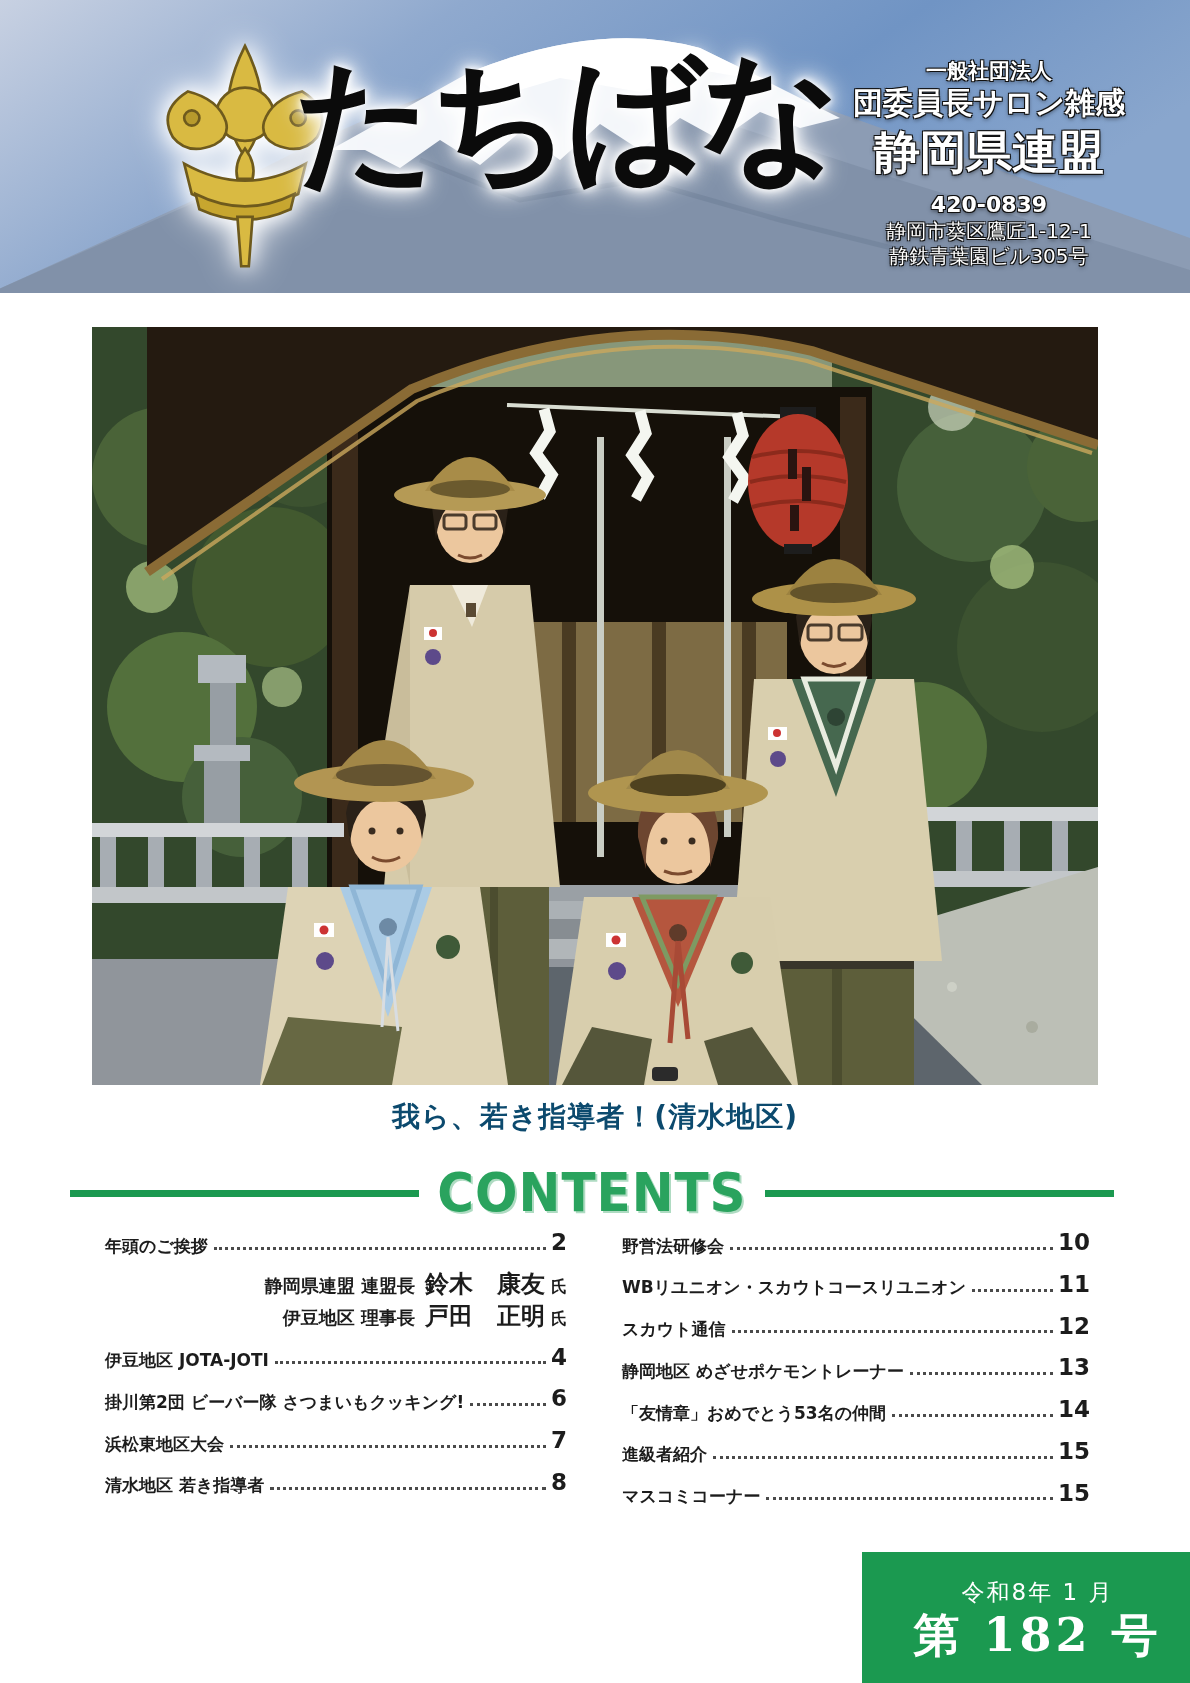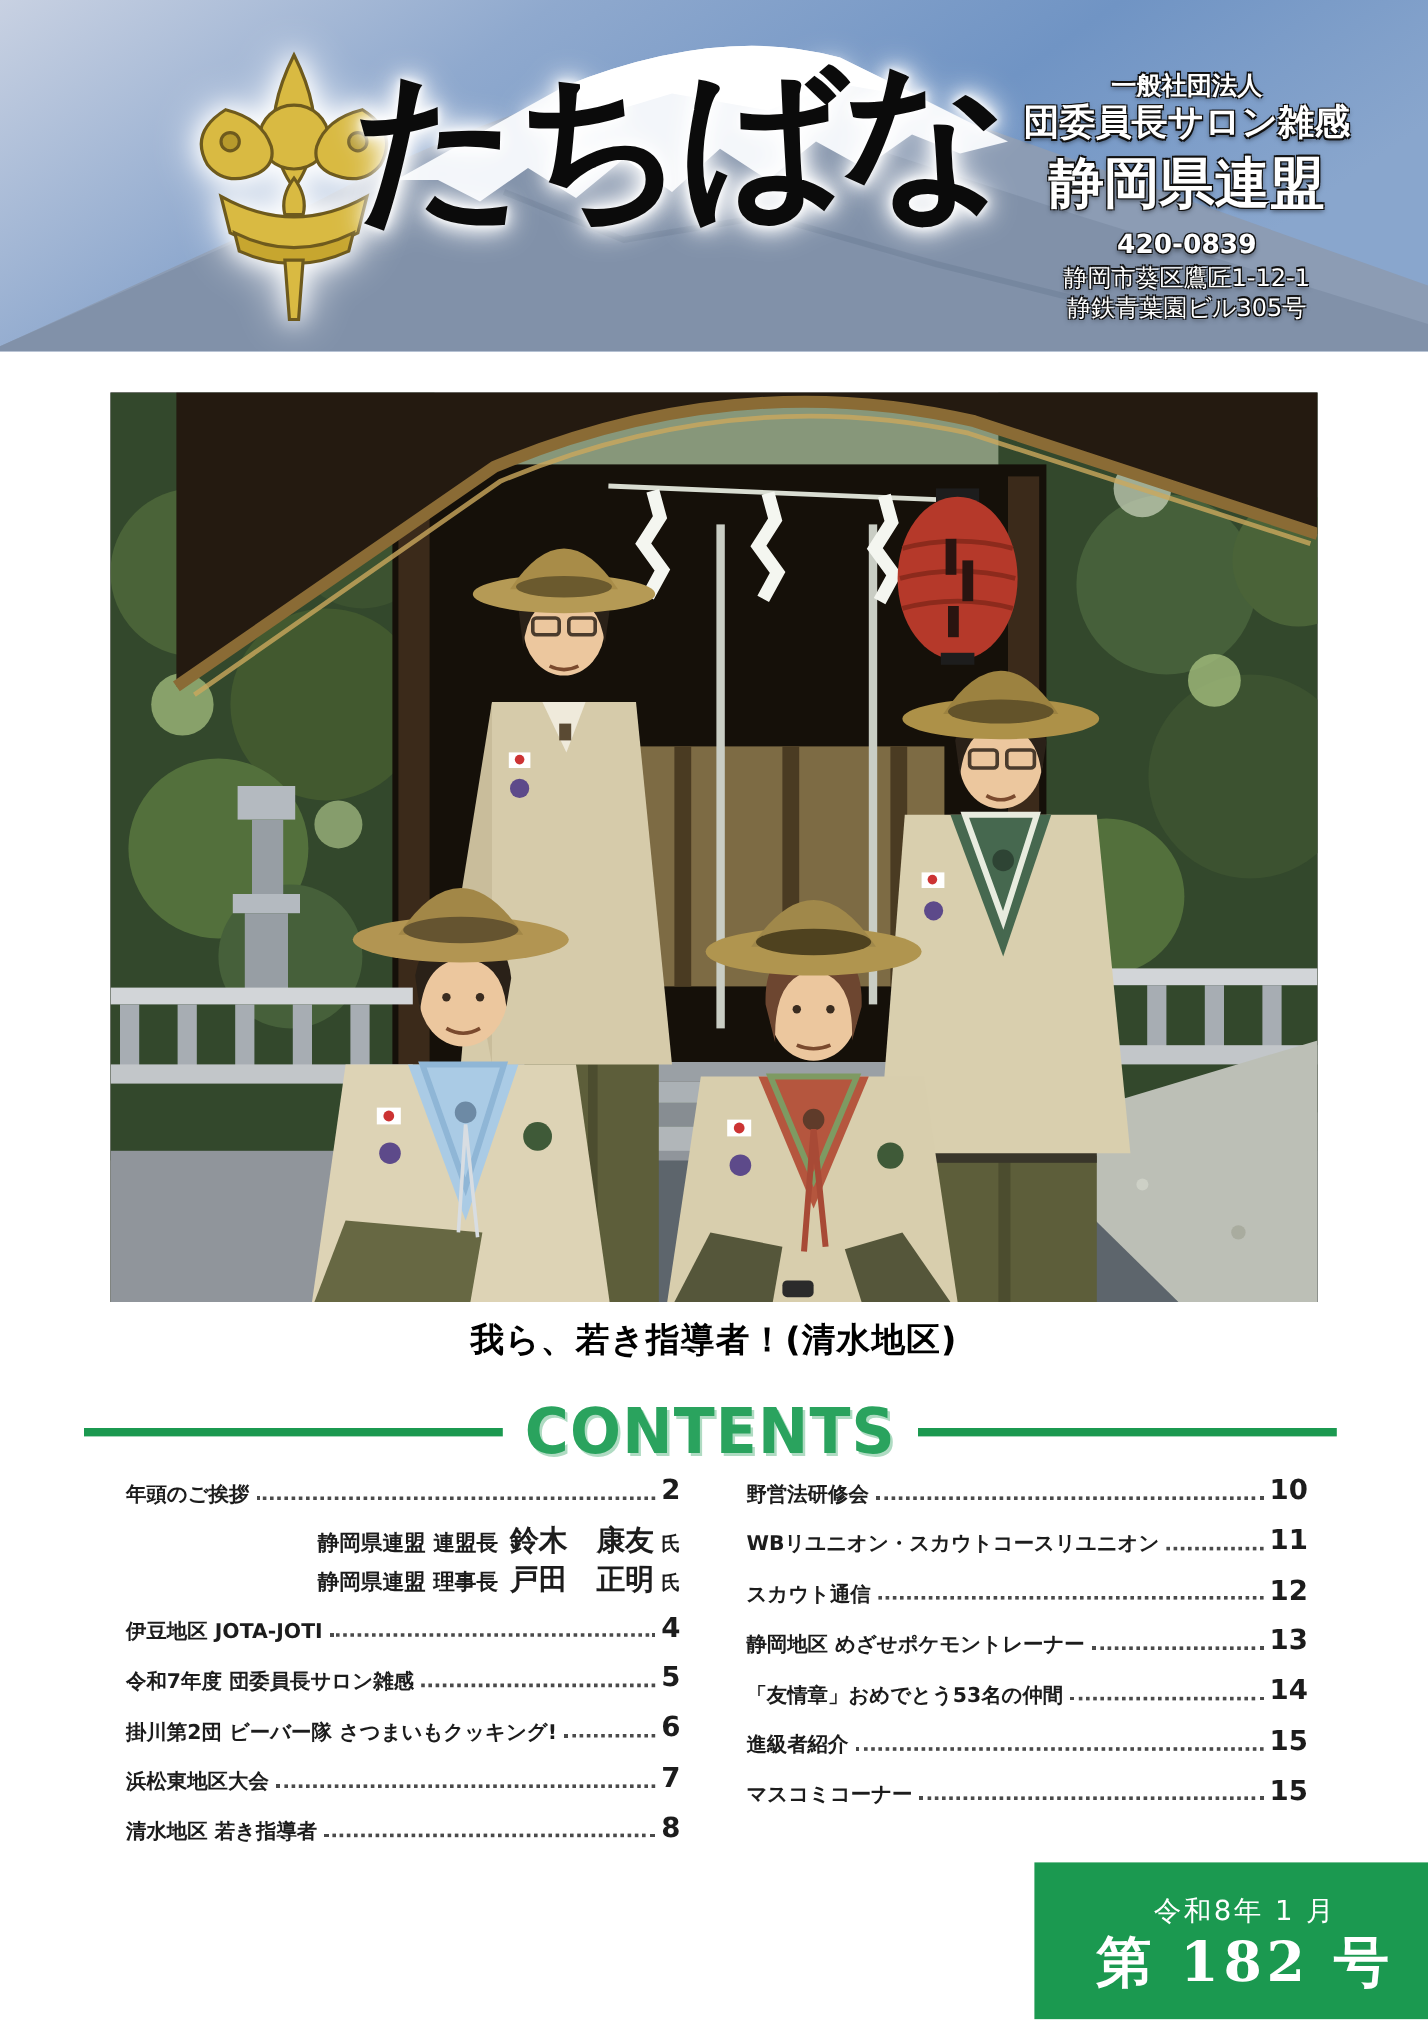--- a/index.html
+++ b/index.html
@@ -30,21 +30,21 @@
   .org-type{font-size:21px;font-weight:700;}
   .org-name{font-size:30px;font-weight:700;}
   .org-federation{font-size:46px;font-weight:700;margin-top:2px;}
   .org-postal{font-size:22px;font-weight:700;margin-top:10px;}
   .org-addr{font-size:20px;font-weight:400;}
 
   
   .cover-photo{position:absolute;left:92px;top:327px;width:1006px;height:758px;overflow:hidden;background:#222;}
   .photo-caption{
     position:absolute;left:92px;top:1098px;width:1006px;text-align:center;
-    font-size:28px;font-weight:600;color:#000000;letter-spacing:1px;
+    font-size:28px;font-weight:600;color:#0c4a6e;letter-spacing:1px;
   }
 
   
   .contents-head{position:absolute;left:70px;top:1168px;width:1044px;display:flex;align-items:center;}
   .contents-rule{flex:1;height:7px;background:var(--green-deep);}
   .contents-word{
     padding:0 18px;color:var(--green-accent);
     font-size:50px;font-weight:800;letter-spacing:1px;line-height:1;
     transform:scaleY(1.05);
     text-shadow:2px 2px 0 rgba(27,153,80,.35);
@@ -322,32 +322,27 @@
       <div class="toc-row">
         <span class="toc-label">年頭のご挨拶</span>
         <span class="toc-leader"></span>
         <span class="toc-page">2</span>
       </div>
       <div class="toc-credits">
         <div class="credit-line">
           <span class="credit-org">静岡県連盟 連盟長</span><span class="credit-name">鈴木　康友</span><span class="credit-hon">氏</span>
         </div>
         <div class="credit-line">
-          <span class="credit-org">静岡県連盟 理事長</span><span class="credit-name">戸田　正明</span><span class="credit-hon">氏</span>
+          <span class="credit-org">伊豆地区 理事長</span><span class="credit-name">戸田　正明</span><span class="credit-hon">氏</span>
         </div>
       </div>
       <div class="toc-row">
         <span class="toc-label">伊豆地区 JOTA-JOTI</span>
         <span class="toc-leader"></span>
         <span class="toc-page">4</span>
-      </div>
-      <div class="toc-row">
-        <span class="toc-label">令和7年度 団委員長サロン雑感</span>
-        <span class="toc-leader"></span>
-        <span class="toc-page">5</span>
       </div>
       <div class="toc-row">
         <span class="toc-label">掛川第2団 ビーバー隊 さつまいもクッキング!</span>
         <span class="toc-leader"></span>
         <span class="toc-page">6</span>
       </div>
       <div class="toc-row">
         <span class="toc-label">浜松東地区大会</span>
         <span class="toc-leader"></span>
         <span class="toc-page">7</span>

